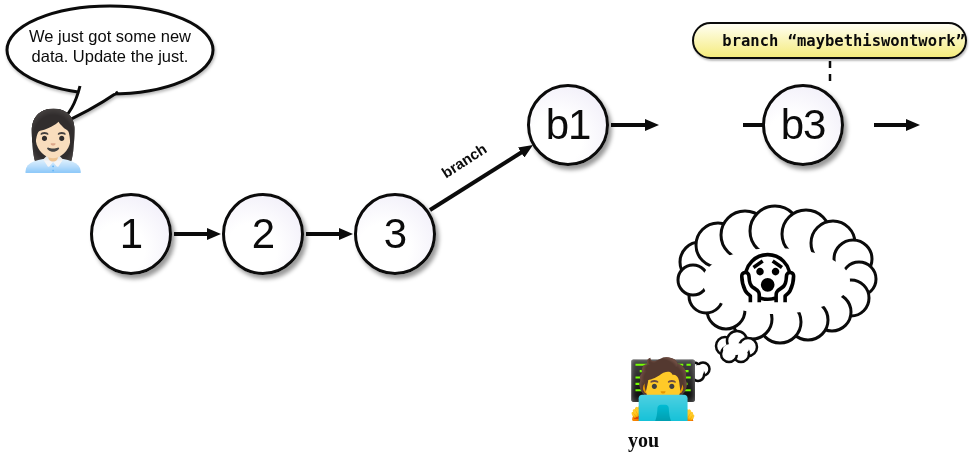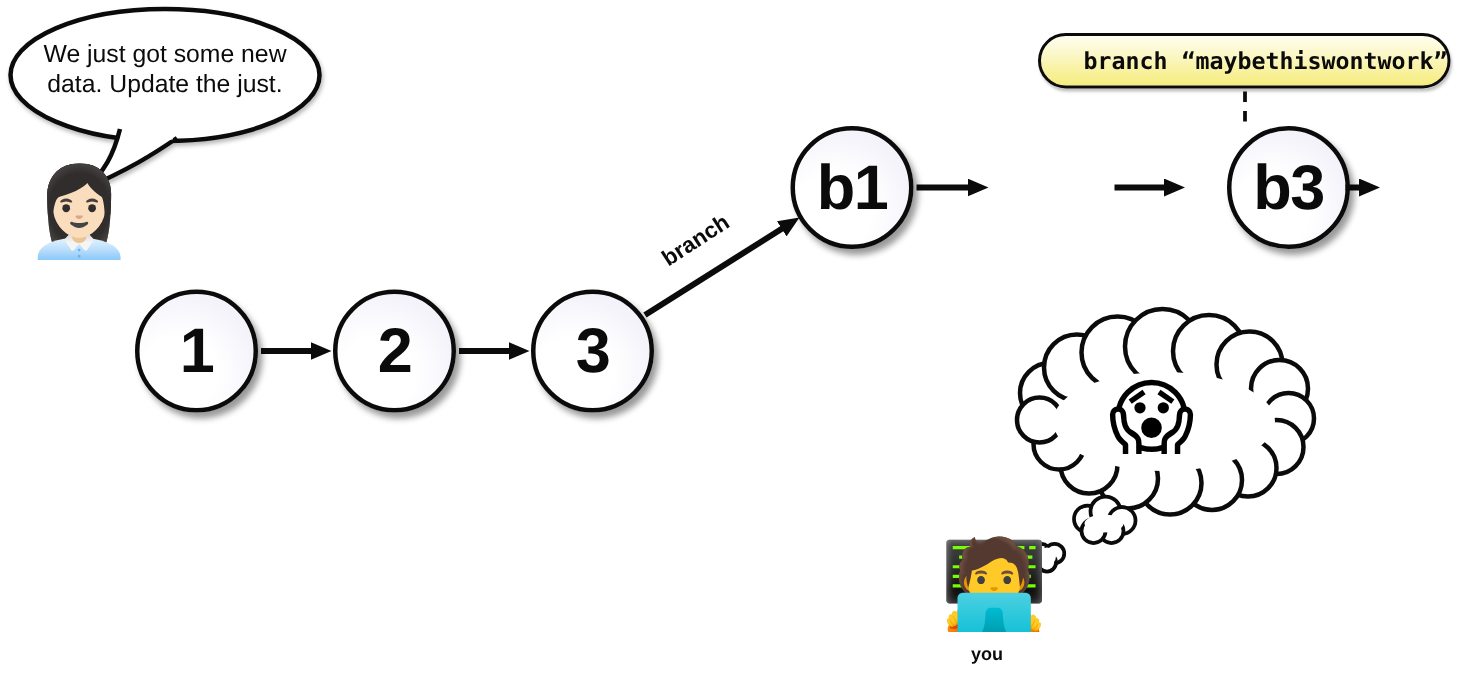--- a/index.html
+++ b/index.html
@@ -30,21 +30,21 @@
   .node {
     position: absolute;
     width: 82px; height: 82px;
     border: 3px solid var(--ink, #0b0b0b);
     border-radius: 50%;
     background: radial-gradient(circle at 35% 70%, var(--node_fill_light, #ffffff) 35%, var(--node_fill_shade, #edeaf7) 100%);
     box-shadow: 3px 4px 4px rgba(0,0,0,0.40);
     display: flex; align-items: center; justify-content: center;
   }
   .node-label {
-    font-size: 42px; font-weight: bold;
+    font-size: 42px; font-weight: normal;
     color: var(--ink, #0b0b0b);
     letter-spacing: -1px;
   }
 
   
   .branch-arrow-label {
     position: absolute; left: 412px; top: 152px; width: 104px;
     text-align: center;
     font-size: 15px; font-weight: bold;
     color: var(--ink, #0b0b0b);
@@ -64,23 +64,23 @@
   .branch-tag-label {
     font-family: "DejaVu Sans Mono", monospace;
     font-size: 15.5px; font-weight: bold;
     color: var(--ink, #0b0b0b);
     white-space: nowrap;
   }
 
   
   .you-label {
     position: absolute; left: 628px; top: 429px; width: 60px;
-    text-align: center;
-    font-size: 12px; font-weight: bold;
+    font-size: 20px; font-weight: bold;
     color: var(--ink, #0b0b0b);
+    font-family: Liberation Serif, serif;
   }
 </style>
 </head>
 <body>
 
 <div class="canvas">
 
   <svg class="layer" width="972" height="455" viewBox="0 0 972 455">
     <defs>
       <marker id="arr" markerWidth="15" markerHeight="12" refX="1" refY="6" orient="auto" markerUnits="userSpaceOnUse">
@@ -155,21 +155,21 @@
   <div class="node" style="left:222px; top:193px;">
     <span class="node-label">2</span>
   </div>
   <div class="node" style="left:354px; top:193px;">
     <span class="node-label">3</span>
   </div>
 
   <div class="node" style="left:527px; top:84px;">
     <span class="node-label">b1</span>
   </div>
-  <div class="node" style="left:818px; top:84px;">
+  <div class="node" style="left:762px; top:84px;">
     <span class="node-label">b3</span>
   </div>
 
   <div class="branch-arrow-label">branch</div>
 
   <div class="branch-tag">
     <span class="branch-tag-label">branch “maybethiswontwork”</span>
   </div>
 
   <span class="emoji emoji-scream">😱</span>

